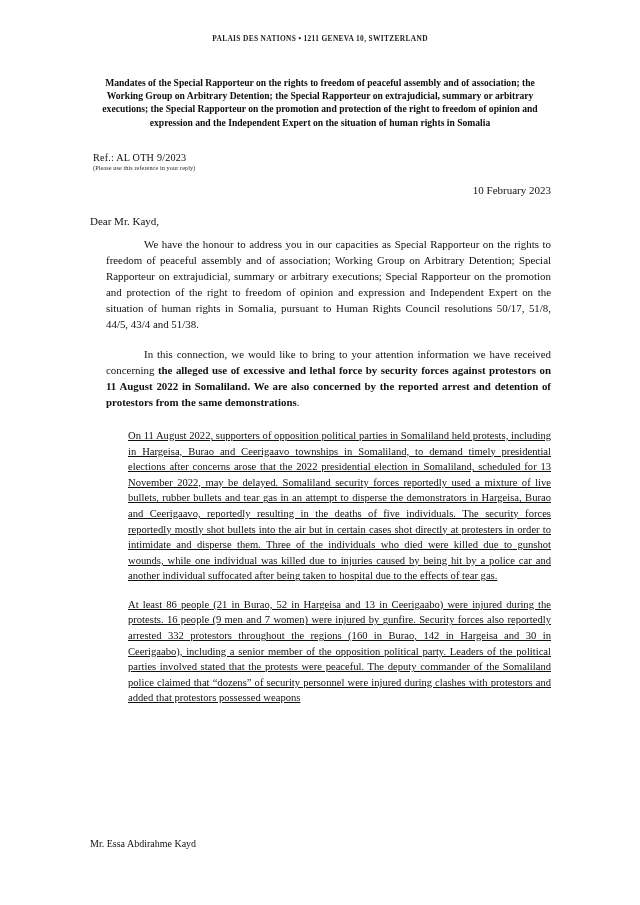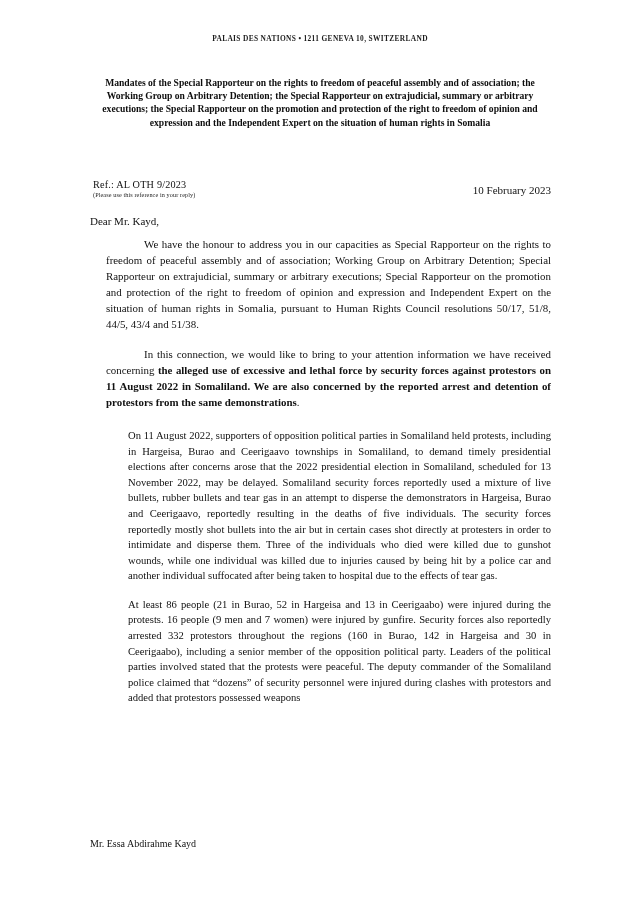--- a/index.html
+++ b/index.html
@@ -50,21 +50,20 @@
     line-height: 13.2px;
     color: #0e0e0e;
   }
 
   
   .ref-block {
     position: absolute;
     left: 93px;
     top: 152px;
     width: 300px;
-    margin-top: 27px;
   }
   .ref-line {
     font-size: 10.2px;
     color: #111111;
     letter-spacing: 0.2px;
   }
   .ref-note {
     font-size: 6.2px;
     color: #262626;
     margin-top: 1px;
@@ -111,20 +110,21 @@
   }
   p.block {
     margin: 0 0 13px 0;
     margin-left: 38px;
     width: 423px;
     font-size: 10.6px;
     line-height: 15.6px;
     text-align: justify;
     text-indent: 0;
     color: #111111;
+    text-decoration: underline;
   }
   .bold {
     font-weight: bold;
   }
   .spacer-sm { height: 5px; }
 
   
   .addressee {
     position: absolute;
     left: 90px;

